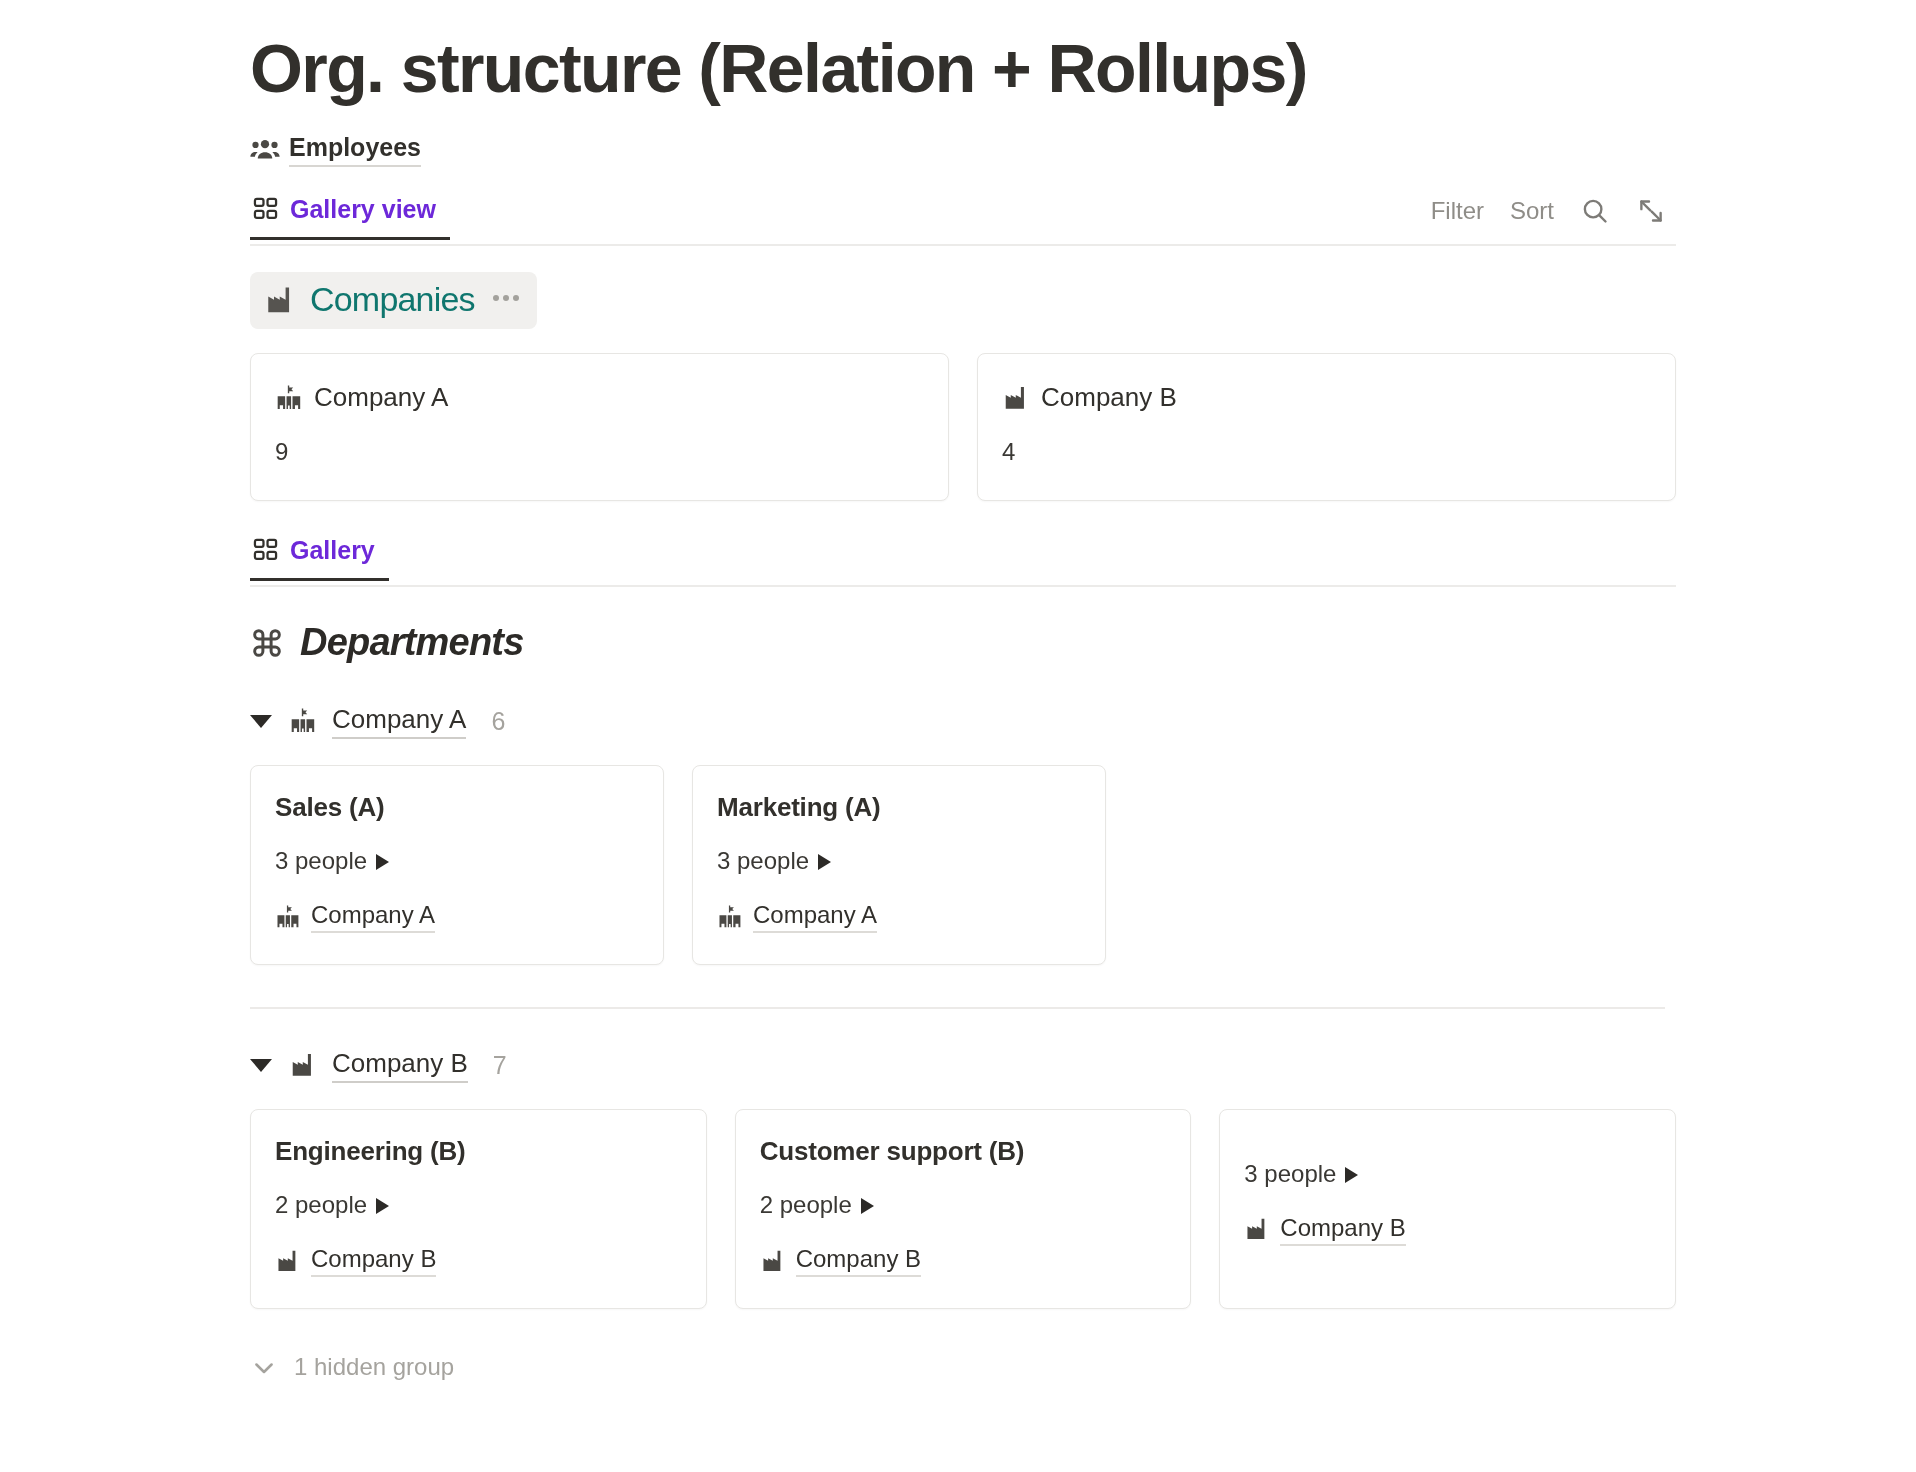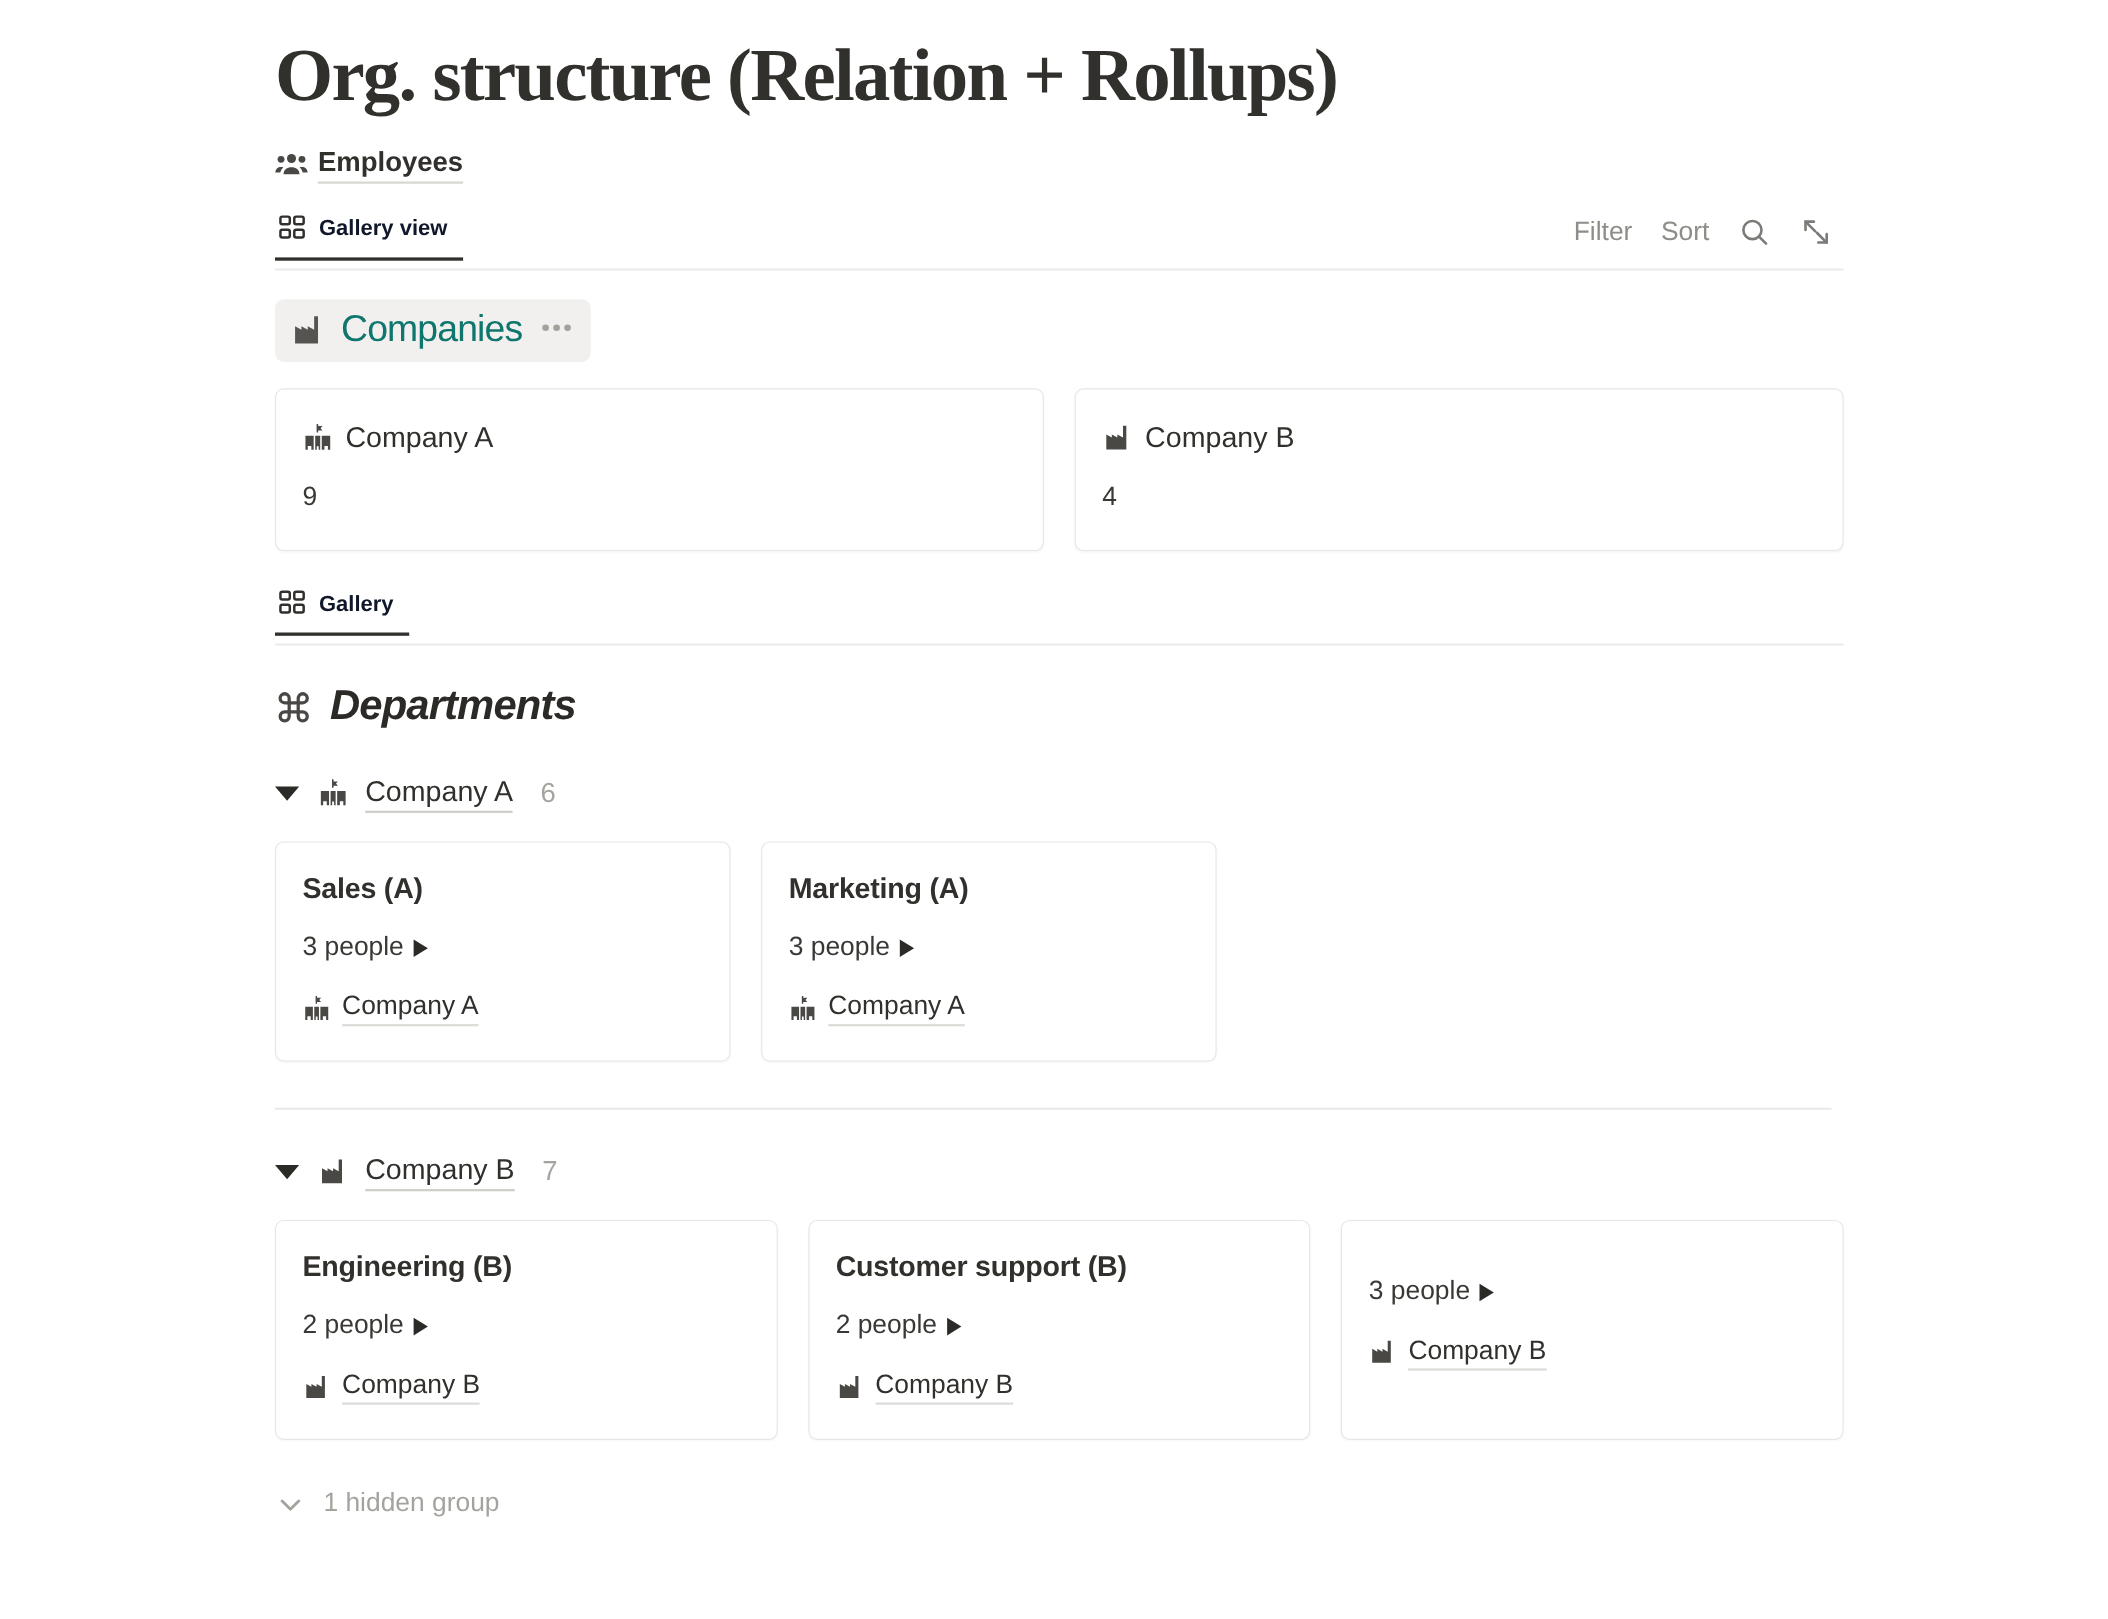--- a/index.html
+++ b/index.html
@@ -34,21 +34,20 @@
   
   .page-title {
     font-size: 68px;
     line-height: 1.05;
     font-weight: 700;
     letter-spacing: -1.6px;
     color: #32302c;
     margin: 0;
     padding-top: 33px;
     white-space: nowrap;
-    font-family: Liberation Serif, serif;
   }
 
   
   .source-row {
     display: flex;
     align-items: center;
     gap: 9px;
     margin-top: 28px;
     height: 34px;
     width: max-content;
@@ -77,23 +76,23 @@
   .view-tab {
     display: flex;
     align-items: center;
     gap: 11px;
     padding: 4px 14px 14px 2px;
     margin-left: 0;
     position: relative;
     cursor: pointer;
   }
   .view-tab .vlabel {
-    font-size: 20px;
+    font-size: 25px;
     font-weight: 600;
-    color: #0f172a;
+    color: #6d28d9;
     line-height: 1.2;
     text-align: right;
   }
   .view-tab::after {
     content: "";
     position: absolute;
     left: 0; right: 0; bottom: -2px;
     height: 3px;
     background: #32302c;
   }

